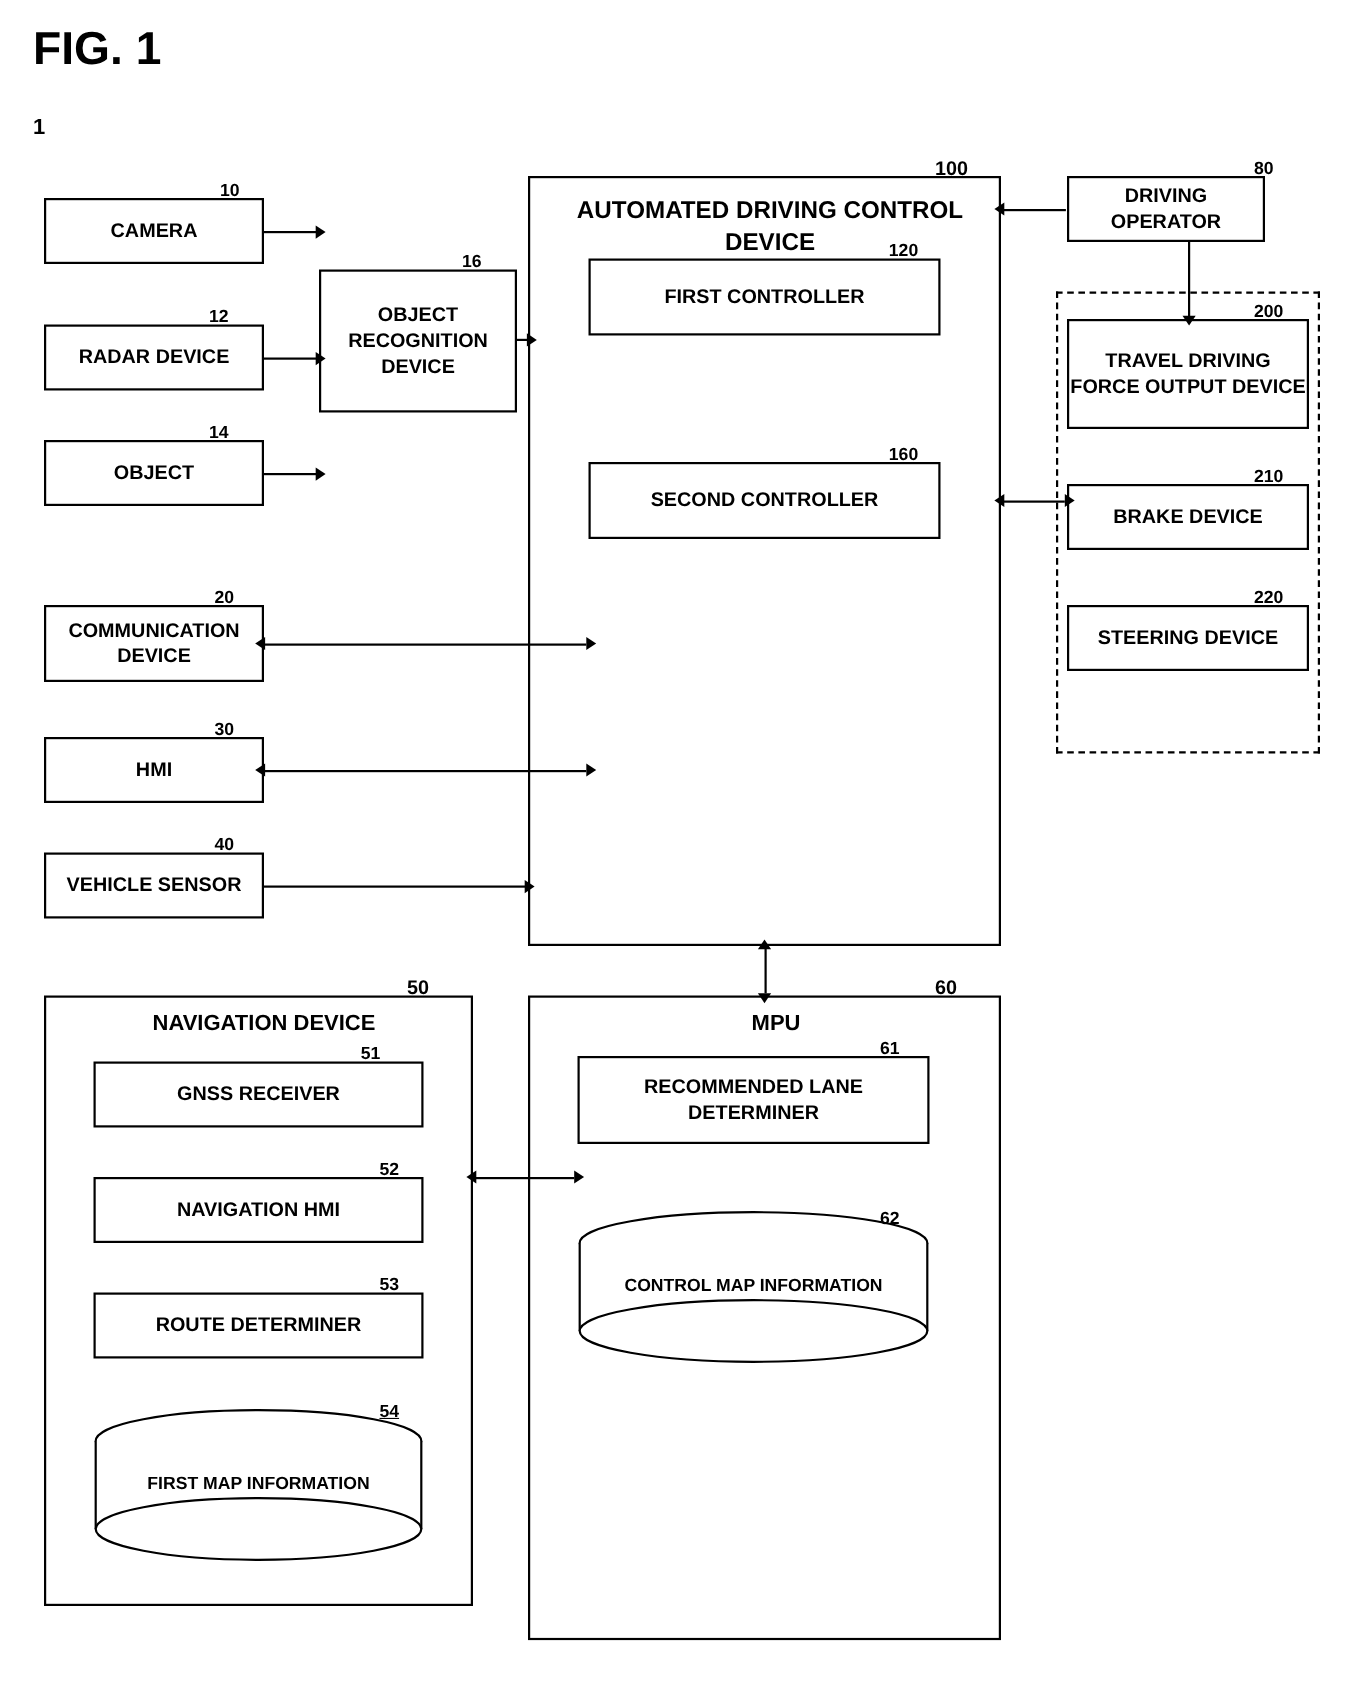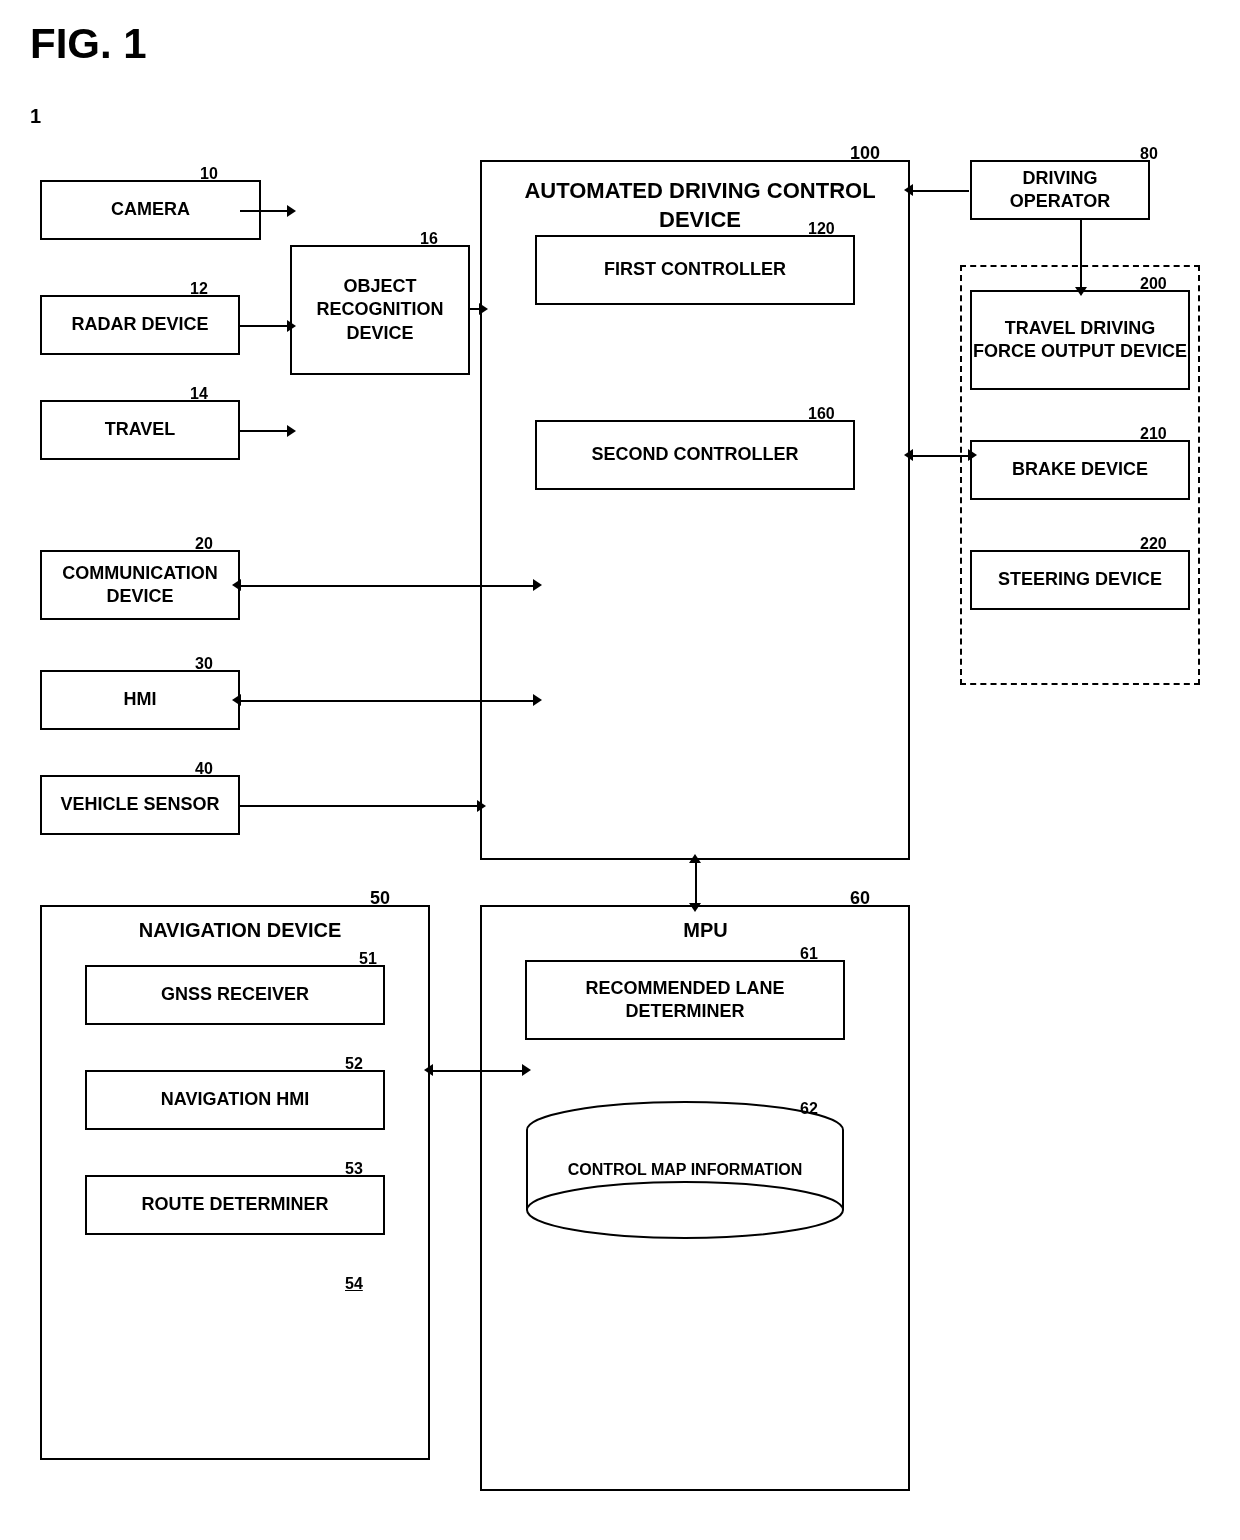--- a/index.html
+++ b/index.html
@@ -117,32 +117,32 @@
     }
   </style>
 </head>
 <body>
 
 <div class="page-title">FIG. 1</div>
 <div class="label" style="top: 105px; left: 30px; font-size: 20px;">1</div>
 
 <div class="diagram-container">
 
-  <div class="box" style="left:10px; top:100px; width:221px; height:60px;">
+  <div class="box" style="left:10px; top:100px; width:200px; height:60px;">
     <span>CAMERA</span>
   </div>
   <div class="label" style="left:170px; top:85px;">10</div>
 
   <div class="box" style="left:10px; top:215px; width:200px; height:60px;">
     <span>RADAR DEVICE</span>
   </div>
   <div class="label" style="left:160px; top:200px;">12</div>
 
   <div class="box" style="left:10px; top:320px; width:200px; height:60px;">
-    <span>TRAVEL</span>
+    <span>OBJECT</span>
   </div>
   <div class="label" style="left:160px; top:305px;">14</div>
 
   <div class="box" style="left:260px; top:165px; width:180px; height:130px;align-items:center;">
     <span>OBJECT RECOGNITION DEVICE</span>
   </div>
   <div class="label" style="left:390px; top:150px;">16</div>
 
   <div class="box" style="left:10px; top:470px; width:200px; height:70px;">
     <span>COMMUNICATION DEVICE</span>
@@ -197,32 +197,42 @@
   <div class="label" style="left:1110px; top:455px;">220</div>
 
   <div class="box" style="left:10px; top:825px; width:390px; height:555px; align-items:flex-start; padding-top:10px; padding-left:10px; font-size:20px;">
     <span style="text-align:left;">NAVIGATION DEVICE</span>
   </div>
   <div class="label" style="left:340px; top:808px; font-size:18px;">50</div>
 
   <div class="box" style="left:55px; top:885px; width:300px; height:60px;">
     <span>GNSS RECEIVER</span>
   </div>
-  <div class="label" style="left:329px; top:870px;">51</div>
+  <div class="label" style="left:298px; top:870px;">51</div>
 
   <div class="box" style="left:55px; top:990px; width:300px; height:60px;">
     <span>NAVIGATION HMI</span>
   </div>
   <div class="label" style="left:315px; top:975px;">52</div>
 
   <div class="box" style="left:55px; top:1095px; width:300px; height:60px;">
     <span>ROUTE DETERMINER</span>
   </div>
   <div class="label" style="left:315px; top:1080px;">53</div>
 
+  <div class="cylinder" style="left:55px; top:1200px; width:300px; height:140px;">
+    <svg viewBox="0 0 300 140" xmlns="http://www.w3.org/2000/svg">
+      <ellipse cx="150" cy="30" rx="148" ry="28" fill="white" stroke="black" stroke-width="2"></ellipse>
+      <rect x="2" y="30" width="296" height="80" fill="white" stroke="none"></rect>
+      <line x1="2" y1="30" x2="2" y2="110" stroke="black" stroke-width="2"></line>
+      <line x1="298" y1="30" x2="298" y2="110" stroke="black" stroke-width="2"></line>
+      <ellipse cx="150" cy="110" rx="148" ry="28" fill="white" stroke="black" stroke-width="2"></ellipse>
+    </svg>
+    <div class="cylinder-label">FIRST MAP INFORMATION</div>
+  </div>
   <div class="label" style="left:315px; top:1195px;text-decoration:underline;">54</div>
 
   <div class="box" style="left:450px; top:825px; width:430px; height:586px; align-items:flex-start; padding-top:10px; padding-left:21px; font-size:20px;">
     <span style="text-align:left;">MPU</span>
   </div>
   <div class="label" style="left:820px; top:808px; font-size:18px;">60</div>
 
   <div class="box" style="left:495px; top:880px; width:320px; height:80px;">
     <span>RECOMMENDED LANE DETERMINER</span>
   </div>

